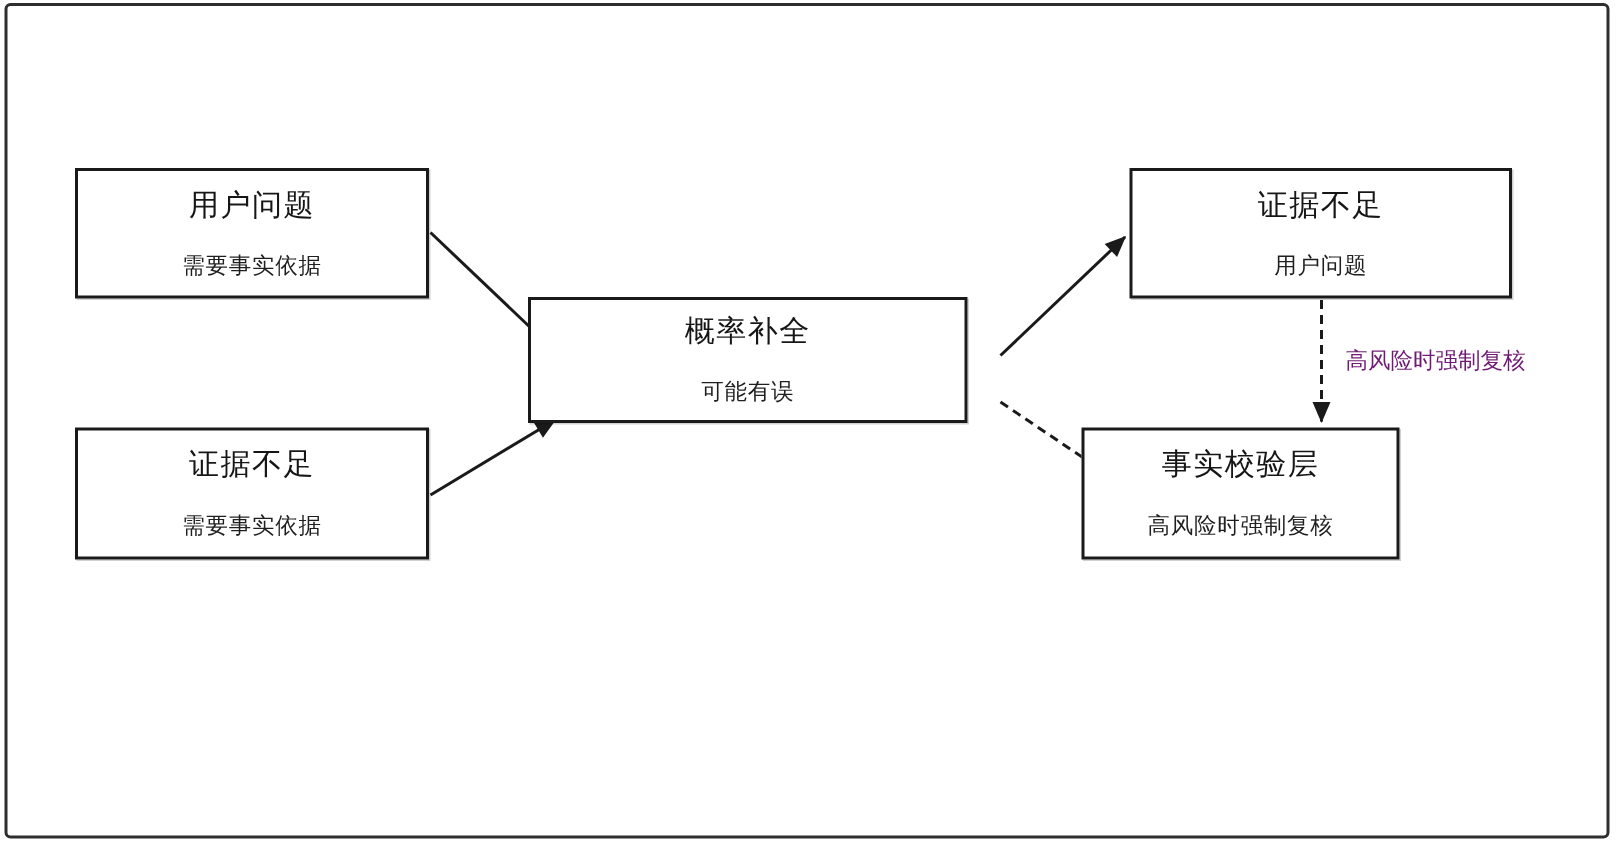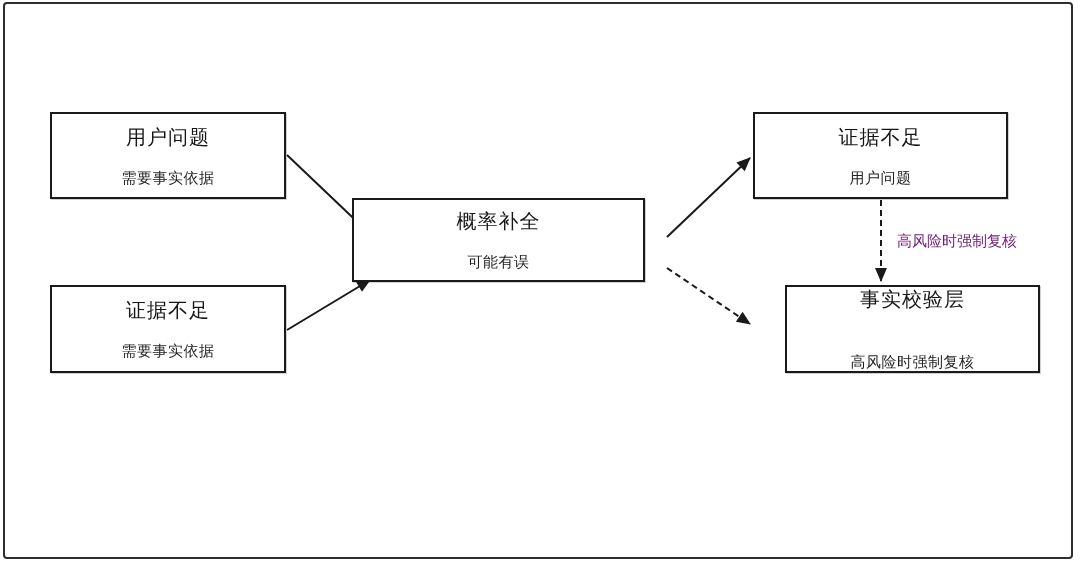--- a/index.html
+++ b/index.html
@@ -98,20 +98,20 @@
   <div class="node" style="left:352px; top:198px; width:293px; height:84px;">
     <div class="node-title">概率补全</div>
     <div class="node-subtitle">可能有误</div>
   </div>
 
   <div class="node" style="left:753px; top:112px; width:255px; height:87px;">
     <div class="node-title">证据不足</div>
     <div class="node-subtitle">用户问题</div>
   </div>
 
-  <div class="node" style="left:785px; top:285px; width:255px; height:88px;justify-content:space-between;">
+  <div class="node" style="left:721px; top:285px; width:212px; height:88px;">
     <div class="node-title">事实校验层</div>
     <div class="node-subtitle">高风险时强制复核</div>
   </div>
 
   <div class="edge-label" style="left:897px; top:232px;">高风险时强制复核</div>
 
 </div>
 
 </body></html>

